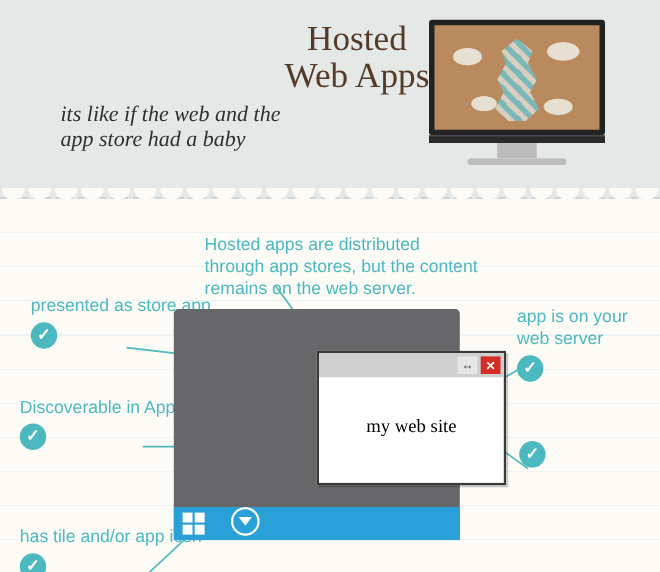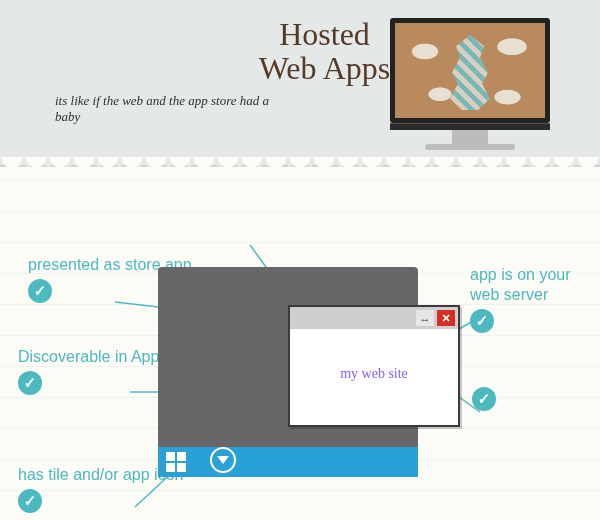--- a/index.html
+++ b/index.html
@@ -3,21 +3,21 @@
 <meta charset="utf-8">
 <style>
 html,body{margin:0;padding:0}
 body{width:600px;height:520px;background:#fdfbf5;font-family:Georgia,serif;position:relative;overflow:hidden}
 
 
 .header{position:relative;background:#e4e8e7;padding:18px 0 40px;border-bottom:2px dashed #cfd4d3}
 .header::after{content:"";position:absolute;left:0;right:0;bottom:-12px;height:20px;
   background:radial-gradient(circle at 12px 0,#fdfbf5 10px,transparent 11px) 0 0/24px 20px repeat-x}
 .title{font-family:"Georgia",serif;font-size:32px;color:#553a28;text-align:center;margin-left:49px;line-height:1.05}
-.subtitle{font-size:13px;font-style:italic;color:#2f2f2f;text-align:left;margin-left:55px;margin-top:8px;max-width:230px}
+.subtitle{font-size:20px;font-style:italic;color:#2f2f2f;text-align:left;margin-left:55px;margin-top:8px;max-width:230px}
 
 
 .monitor{position:absolute;right:50px;top:18px;width:160px}
 .mon-screen{border:5px solid #222;background:#b98a5e;height:95px;position:relative;overflow:hidden;border-radius:3px}
 .mon-screen::before{content:"";position:absolute;inset:0;background:
   radial-gradient(ellipse 25px 15px at 20% 30%,#e8dfd3 50%,transparent 55%),
   radial-gradient(ellipse 28px 16px at 78% 25%,#e8dfd3 50%,transparent 55%),
   radial-gradient(ellipse 22px 13px at 30% 75%,#e8dfd3 50%,transparent 55%),
   radial-gradient(ellipse 25px 14px at 75% 78%,#e8dfd3 50%,transparent 55%)}
 .tower{position:absolute;left:50%;top:12px;transform:translateX(-50%);width:40px;height:75px;
@@ -37,21 +37,21 @@
 .tile span{background:#fff}
 .orb{position:absolute;left:52px;bottom:4px;width:22px;height:22px;border:2px solid #fff;border-radius:50%;display:flex;align-items:center;justify-content:center}
 .orb::before{content:"";border:6px solid transparent;border-top:8px solid #fff;margin-top:6px}
 
 
 .win{position:absolute;left:288px;top:138px;width:168px;height:118px;background:#fff;border:2px solid #3a3a3a;box-shadow:2px 2px 0 rgba(0,0,0,.2)}
 .win-bar{height:22px;background:#cfcfcf;display:flex;justify-content:flex-end;align-items:center;gap:3px;padding:0 3px}
 .win-btn{width:18px;height:16px;display:flex;align-items:center;justify-content:center;font-size:11px;font-weight:bold}
 .resize{background:#e6e6e6;color:#333}
 .close{background:#d42e25;color:#fff}
-.win-body{display:flex;align-items:center;justify-content:center;height:90px;font-family:Georgia,serif;font-size:14px;color:#8b5cf6}
+.win-body{display:flex;align-items:center;justify-content:center;height:90px;font-family:Georgia,serif;font-size:17px;color:#000000}
 
 
 .note{position:absolute;color:#4cb9c0;font-family:Helvetica,Arial,sans-serif;font-size:16px;line-height:1.25}
 .check{width:24px;height:24px;border-radius:50%;background:#4cb9c0;color:#fff;display:flex;align-items:center;justify-content:center;font-size:15px;font-weight:bold;margin-top:4px}
 
 .intro  {left:186px;top:32px;width:250px}
 .n1     {left:28px; top:88px}
 .n2     {left:18px; top:180px}
 .n3     {left:18px; top:298px}
 .n4     {left:470px;top:98px}
@@ -89,20 +89,21 @@
 
   <svg class="lines">
     <line x1="250" y1="78" x2="295" y2="140"></line>
     <line x1="115" y1="135" x2="288" y2="155"></line>
     <line x1="130" y1="225" x2="170" y2="225"></line>
     <line x1="135" y1="340" x2="178" y2="300"></line>
     <line x1="480" y1="150" x2="445" y2="170"></line>
     <line x1="480" y1="245" x2="445" y2="220"></line>
   </svg>
 
+  <div class="note intro">Hosted apps are distributed through app stores, but the content remains on the web server.</div>
 
   <div class="note n1">
     <div>presented as store app</div>
     <div class="check">✓</div>
   </div>
   <div class="note n2">
     <div>Discoverable in App Store</div>
     <div class="check">✓</div>
   </div>
   <div class="note n3">

